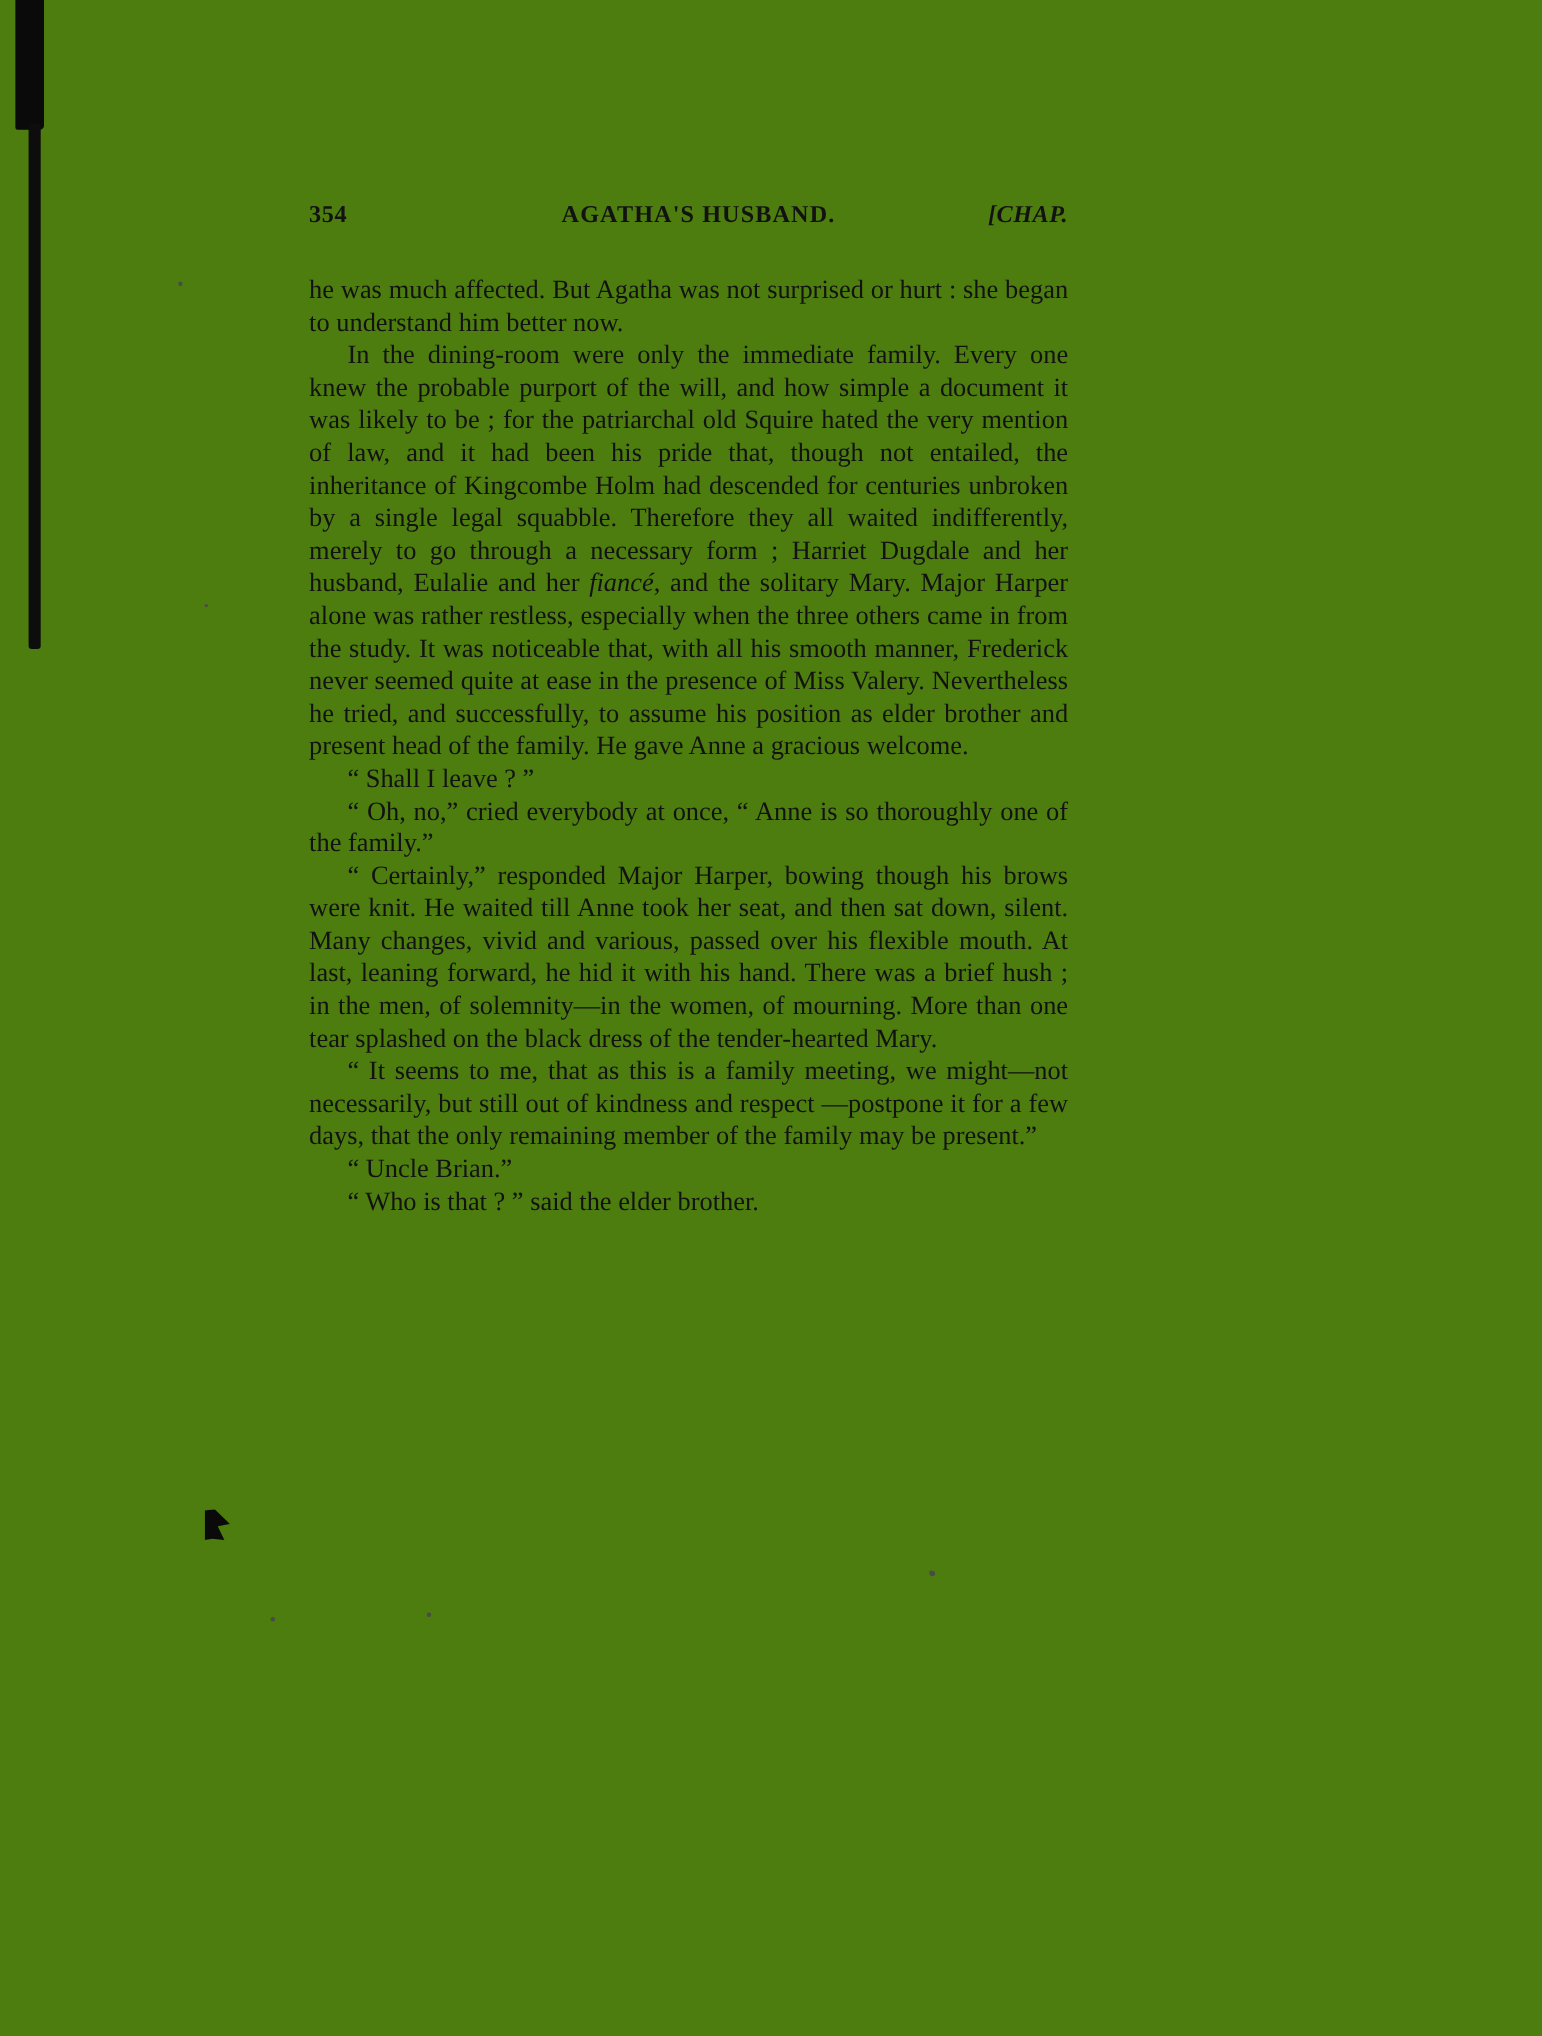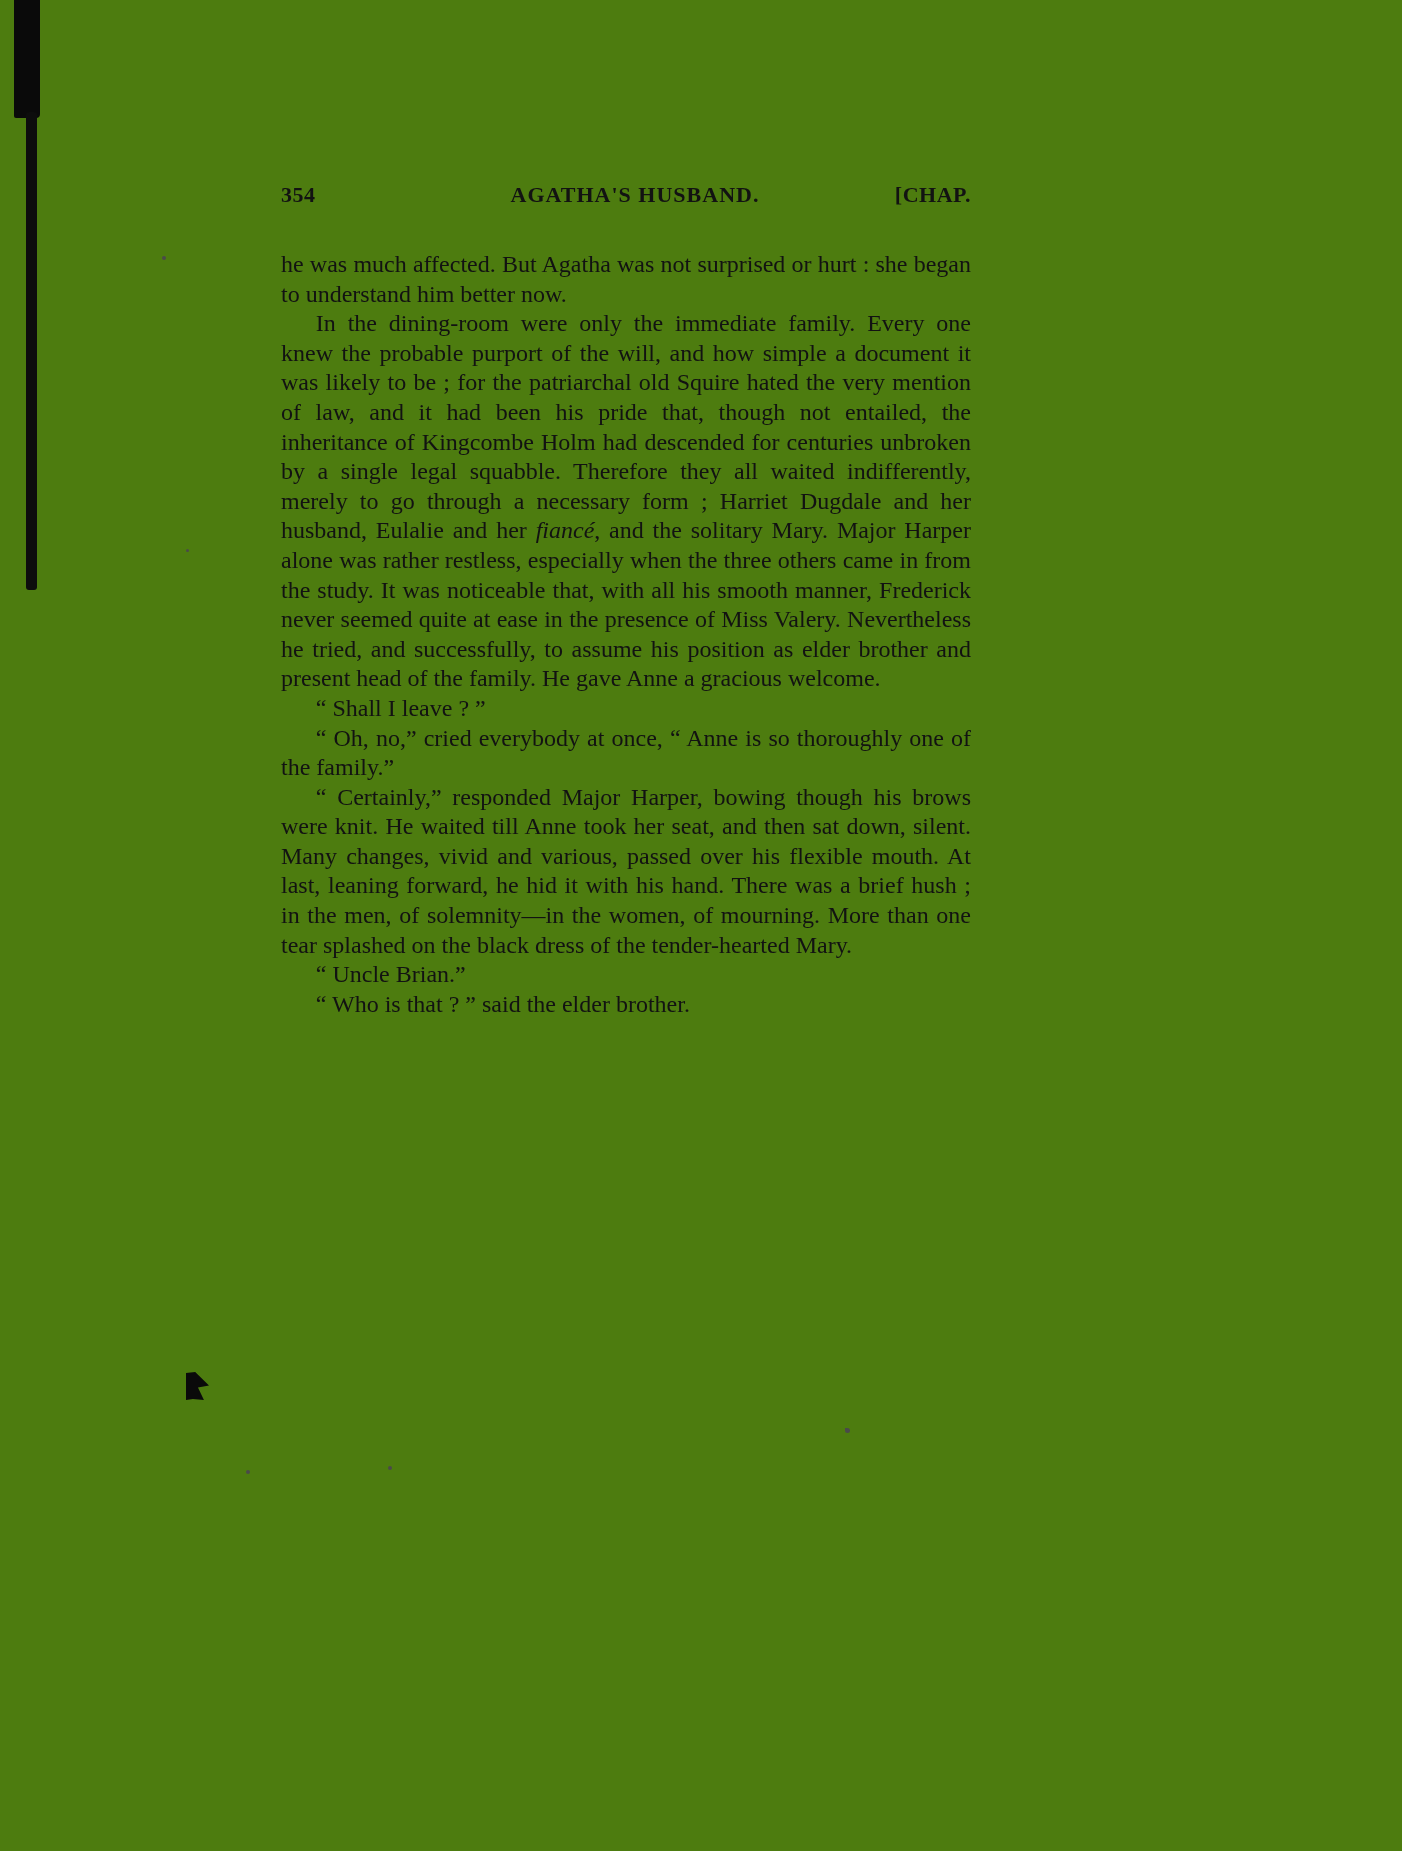--- a/index.html
+++ b/index.html
@@ -60,21 +60,21 @@
   .page-header {
     display: grid;
     grid-template-columns: 1fr auto 1fr;
     align-items: baseline;
     font-size: 22px;
     font-weight: 700;
     letter-spacing: 0.5px;
   }
   .page-header .hdr-left   { justify-self: start; }
   .page-header .hdr-center { justify-self: center; letter-spacing: 1px; margin-left: 18px; }
-  .page-header .hdr-right  { justify-self: end; font-weight: 600; }
+  .page-header .hdr-right  { justify-self: end; font-weight: 600; font-style: italic; }
 
   .body-text {
     margin-top: 42px;
     font-size: 24px;
     line-height: 29.6px;
     text-align: justify;
     text-justify: inter-word;
   }
   .body-text p.para {
     margin: 0;
@@ -108,20 +108,21 @@
       <span class="hdr-center">AGATHA'S HUSBAND.</span>
       <span class="hdr-right">[CHAP.</span>
     </div>
 
     <div class="body-text" id="body-text">
         <p class="para"><span>he was much affected.  But Agatha was not surprised or hurt : she began to understand him better now.</span></p>
         <p class="para indent"><span>In the dining-room were only the immediate family. Every one knew the probable purport of the will, and how simple a document it was likely to be ; for the patriarchal old Squire hated the very mention of law, and it had been his pride that, though not entailed, the inheritance of Kingcombe Holm had descended for centuries unbroken by a single legal squabble.  Therefore they all waited indifferently, merely to go through a necessary form ; Harriet Dugdale and her husband, Eulalie and her </span><span class="italic">fiancé</span><span>, and the solitary Mary.  Major Harper alone was rather restless, especially when the three others came in from the study. It was noticeable that, with all his smooth manner, Frederick never seemed quite at ease in the presence of Miss Valery.  Nevertheless he tried, and successfully, to assume his position as elder brother and present head of the family. He gave Anne a gracious welcome.</span></p>
         <p class="para indent"><span>“ Shall I leave ? ”</span></p>
         <p class="para indent"><span>“ Oh, no,” cried everybody at once, “ Anne is so thoroughly one of the family.”</span></p>
         <p class="para indent"><span>“ Certainly,” responded Major Harper, bowing though his brows were knit.  He waited till Anne took her seat, and then sat down, silent.  Many changes, vivid and various, passed over his flexible mouth.  At last, leaning forward, he hid it with his hand.  There was a brief hush ; in the men, of solemnity—in the women, of mourning. More than one tear splashed on the black dress of the tender-hearted Mary.</span></p>
+        <p class="para indent"><span>“ It seems to me, that as this is a family meeting, we might—not necessarily, but still out of kindness and respect —postpone it for a few days, that the only remaining member of the family may be present.”</span></p>
         <p class="para indent"><span>“ Uncle Brian.”</span></p>
         <p class="para indent"><span>“ Who is that ? ” said the elder brother.</span></p>
       </div>
 
   </div>
 
   <div class="ink-blot"></div>
 
 </div>
 

